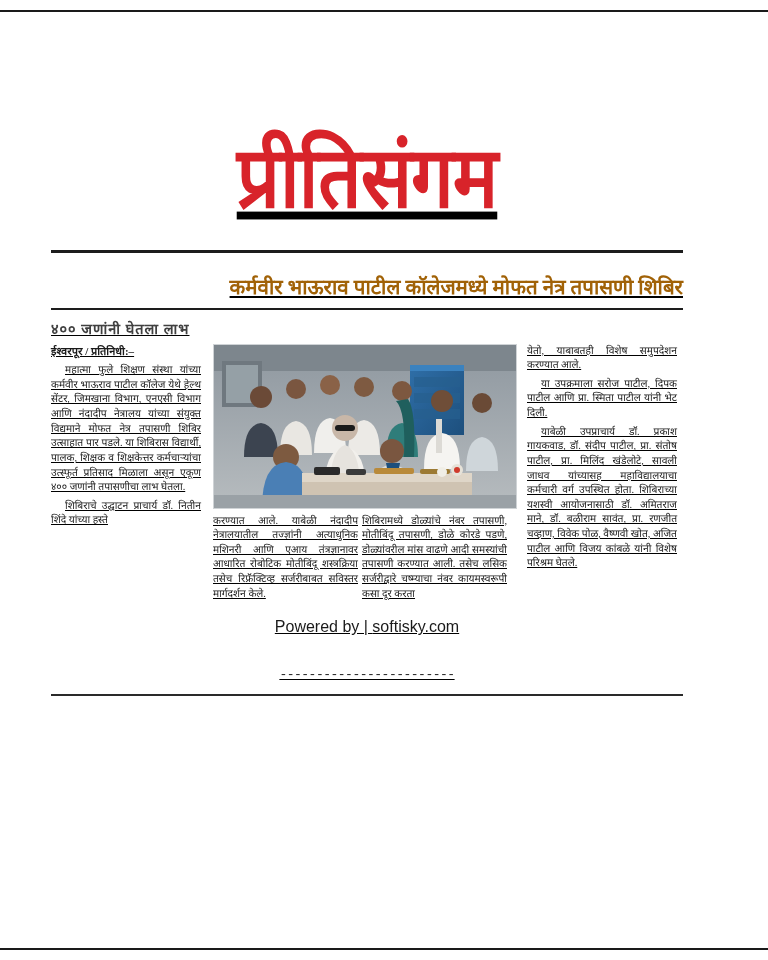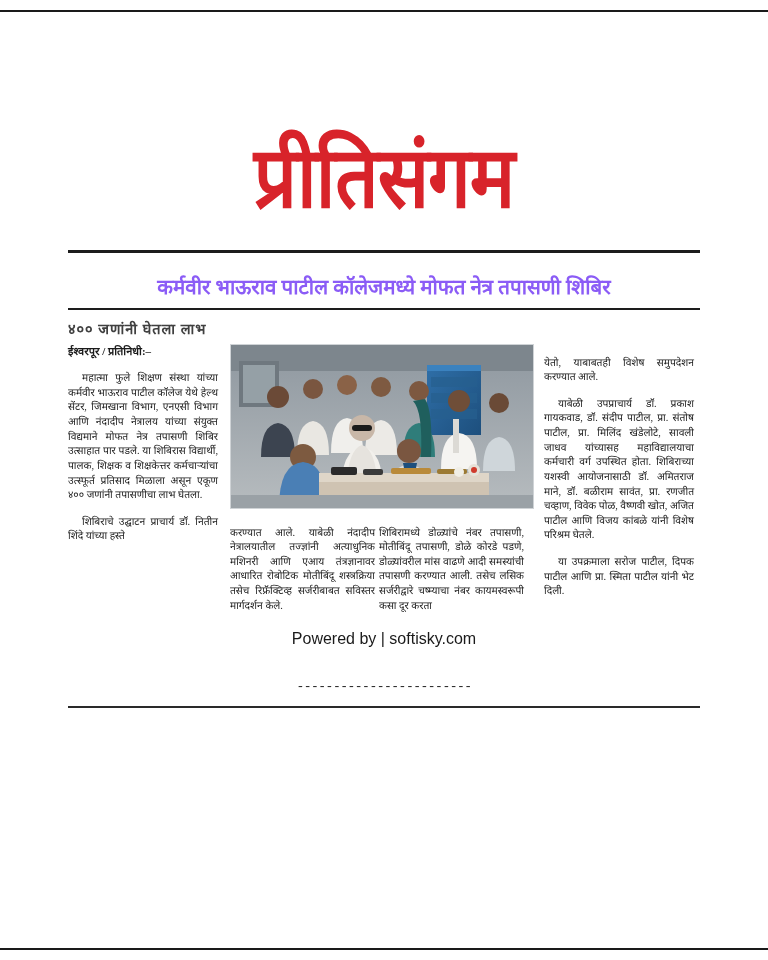--- a/index.html
+++ b/index.html
@@ -31,23 +31,24 @@
   .rule-bottom {
     position: absolute;
     left: 0;
     bottom: 10px;
     width: 768px;
     height: 2px;
     background: #1a1a1a;
   }
   .clipping {
     position: absolute;
-    left: 68px;
+    left: 51px;
     top: 108px;
     width: 632px;
+    text-decoration: underline;
   }
   
   .masthead {
     width: 632px;
     height: 140px;
     background: #ffffff;
     display: flex;
     align-items: center;
     justify-content: center;
     overflow: hidden;
@@ -69,22 +70,22 @@
     background: #1d1d1d;
     margin-top: 2px;
   }
   
   .headline {
     margin-top: 22px;
     font-family: "Liberation Serif", serif;
     font-weight: bold;
     font-size: 20.5px;
     line-height: 1.25;
-    color: #8b5cf6;
-    text-align: center;
+    color: #a16207;
+    text-align: right;
     letter-spacing: 0px;
     white-space: nowrap;
   }
   .headline-rule {
     width: 632px;
     height: 2px;
     background: #1d1d1d;
     margin-top: 7px;
   }
   
@@ -114,21 +115,21 @@
   }
   .col-mid {
     width: 302px;
   }
   .byline {
     font-weight: bold;
     font-size: 11px;
     margin-bottom: 4px;
   }
   .para {
-    margin: 12px 0 4px 0;
+    margin: 0 0 4px 0;
     text-indent: 14px;
   }
   .para.noindent {
     text-indent: 0;
   }
   
   .photo {
     width: 302px;
     height: 163px;
     position: relative;
@@ -290,22 +291,22 @@
             <p class="para noindent">करण्यात आले. याबेळी नंदादीप नेत्रालयातील तज्ज्ञांनी अत्याधुनिक मशिनरी आणि एआय तंत्रज्ञानावर आधारित रोबोटिक मोतीबिंदू शस्त्रक्रिया तसेच रिफ्रॅक्टिव्ह सर्जरीबाबत सविस्तर मार्गदर्शन केले.</p>
           </div>
           <div class="col">
             <p class="para noindent">शिबिरामध्ये डोळ्यांचे नंबर तपासणी, मोतीबिंदू तपासणी, डोळे कोरडे पडणे, डोळ्यांवरील मांस वाढणे आदी समस्यांची तपासणी करण्यात आली. तसेच लसिक सर्जरीद्वारे चष्म्याचा नंबर कायमस्वरूपी कसा दूर करता</p>
           </div>
         </div>
       </div>
 
       <div class="col">
         <p class="para noindent">येतो, याबाबतही विशेष समुपदेशन करण्यात आले.</p>
+        <p class="para">या उपक्रमाला सरोज पाटील, दिपक पाटील आणि प्रा. स्मिता पाटील यांनी भेट दिली.</p>
         <p class="para">याबेळी उपप्राचार्य डॉ. प्रकाश गायकवाड, डॉ. संदीप पाटील, प्रा. संतोष पाटील, प्रा. मिलिंद खंडेलोटे, सावली जाधव यांच्यासह महाविद्यालयाचा कर्मचारी वर्ग उपस्थित होता. शिबिराच्या यशस्वी आयोजनासाठी डॉ. अमितराज माने, डॉ. बळीराम सावंत, प्रा. रणजीत चव्हाण, विवेक पोळ, वैष्णवी खोत, अजित पाटील आणि विजय कांबळे यांनी विशेष परिश्रम घेतले.</p>
-        <p class="para">या उपक्रमाला सरोज पाटील, दिपक पाटील आणि प्रा. स्मिता पाटील यांनी भेट दिली.</p>
       </div>
 
     </div>
 
     <div class="credit">
       <div class="line2"><span>Powered by | </span><span>softisky.com</span></div>
     </div>
 
     <div class="dashes">------------------------</div>
 

